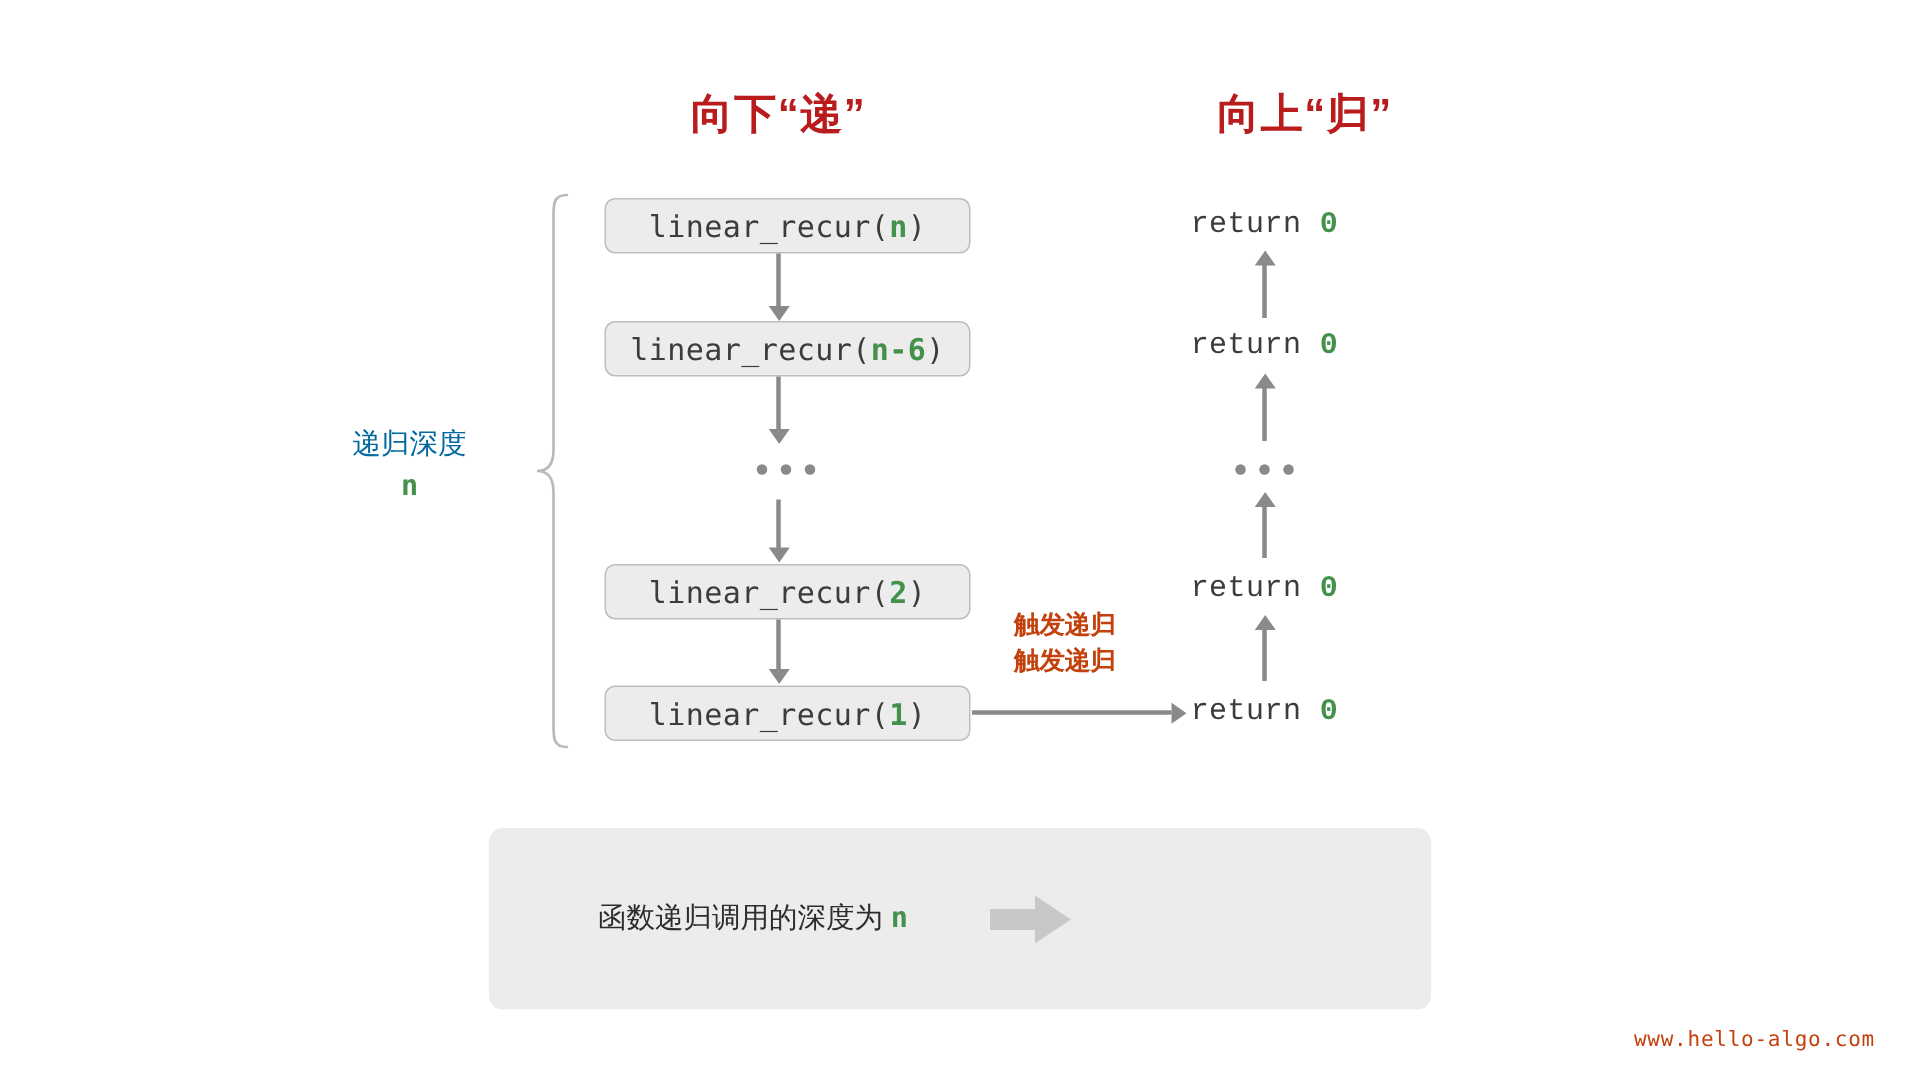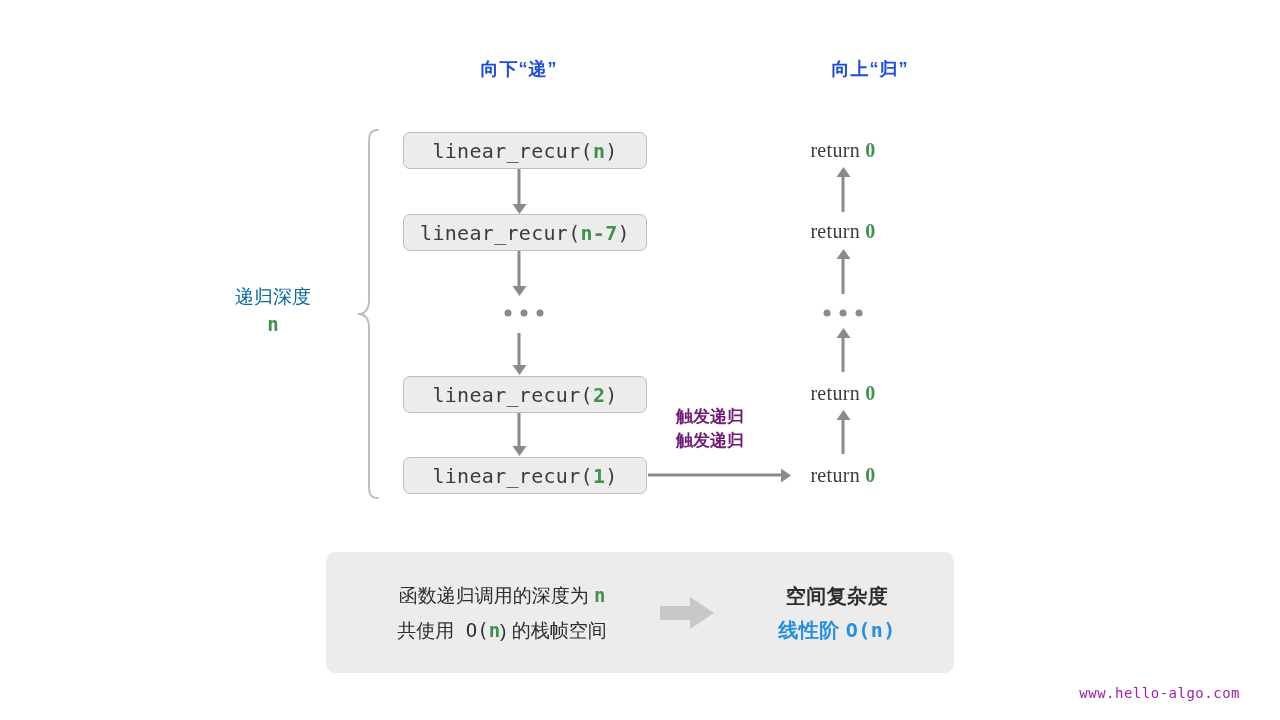--- a/index.html
+++ b/index.html
@@ -15,23 +15,23 @@
   }
   #stage {
     position: relative;
     width: 1280px;
     height: 720px;
   }
 
   
   .col-header {
     position: absolute;
-    font-size: 18px;
-    font-weight: bold;
-    color: #1d4ed8;
+    font-size: 28px;
+    font-weight: bold;
+    color: #b91c1c;
     letter-spacing: 1px;
     white-space: nowrap;
     transform: translateX(-50%);
   }
   #header-down { left: 519px; top: 57px; }
   #header-up   { left: 870px; top: 57px; }
 
   
   .call-box {
     position: absolute;
@@ -109,21 +109,21 @@
     background: #8a8a8a;
   }
   #dots-left  { left: 524px; top: 313px; }
   #dots-right { left: 843px; top: 313px; }
 
   
   .ret {
     position: absolute;
     left: 843px;
     transform: translate(-50%, -50%);
-    font-family: Liberation Serif, serif;
+    font-family: Liberation Mono, monospace;
     font-size: 20px;
     color: #3c3c3c;
     letter-spacing: 0.3px;
     white-space: nowrap;
   }
   .ret .val {
     color: #43914b;
     font-weight: bold;
   }
 
@@ -178,21 +178,21 @@
     border-bottom: 7px solid transparent;
     border-left: 10px solid #8a8a8a;
   }
   #trigger-note {
     position: absolute;
     left: 710px;
     top: 405px;
     transform: translateX(-50%);
     font-size: 17px;
     font-weight: bold;
-    color: #701a75;
+    color: #c2410c;
     line-height: 24px;
     white-space: nowrap;
   }
 
   
   #summary-panel {
     position: absolute;
     left: 326px;
     top: 552px;
     width: 628px;
@@ -249,25 +249,25 @@
     line-height: 34px;
     letter-spacing: 0.5px;
   }
   #summary-right .sr-value .mono {
     font-family: "DejaVu Sans Mono", "Liberation Mono", monospace;
   }
 
   
   #watermark {
     position: absolute;
-    right: 40px;
+    right: 30px;
     bottom: 19px;
     font-family: "DejaVu Sans Mono", "Liberation Mono", monospace;
     font-size: 14px;
-    color: #a21caf;
+    color: #c2410c;
     letter-spacing: 0.5px;
   }
 </style>
 </head>
 <body>
 
 <div id="stage">
 
   <div class="col-header" id="header-down">向下“递”</div>
   <div class="col-header" id="header-up">向上“归”</div>
@@ -283,21 +283,21 @@
 
   <div class="call-box" style="top:132px">
     <span>linear_recur(</span>
       <span class="arg">n</span>
       <span>)</span>
   </div>
   <div class="v-arrow" style="top:169px; height:36px"></div>
 
   <div class="call-box" style="top:214px">
     <span>linear_recur(</span>
-      <span class="arg">n-7</span>
+      <span class="arg">n-6</span>
       <span>)</span>
   </div>
   <div class="v-arrow" style="top:251px; height:36px"></div>
 
   <div class="dots" id="dots-left">
     <span></span>
     <span></span>
     <span></span>
   </div>
 
@@ -345,30 +345,25 @@
 
   <div id="trigger-arrow"></div>
   <div id="trigger-note">
     <div>触发递归</div>
     <div>触发递归</div>
   </div>
 
   <div id="summary-panel">
     <div id="summary-left">
       <div><span>函数递归调用的深度为 </span><span class="g">n</span></div>
-      <div><span class="mono">共使用 O(</span><span class="g">n</span><span>) 的栈帧空间</span></div>
     </div>
 
     <div id="summary-arrow">
       <svg width="64" height="40" viewBox="0 0 64 40">
         <path d="M 4 13 L 34 13 L 34 4 L 58 20 L 34 36 L 34 27 L 4 27 Z" fill="#c8c8c8"></path>
       </svg>
     </div>
 
-    <div id="summary-right">
-      <span class="sr-title">空间复杂度</span>
-      <span class="sr-value"><span>线性阶 </span><span class="mono">O(n)</span></span>
-    </div>
   </div>
 
   <div id="watermark">www.hello-algo.com</div>
 
 </div>
 
 </body></html>

